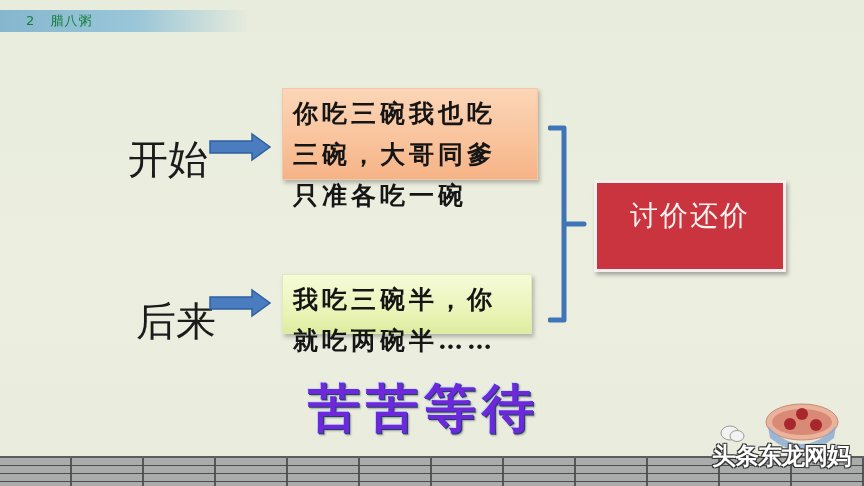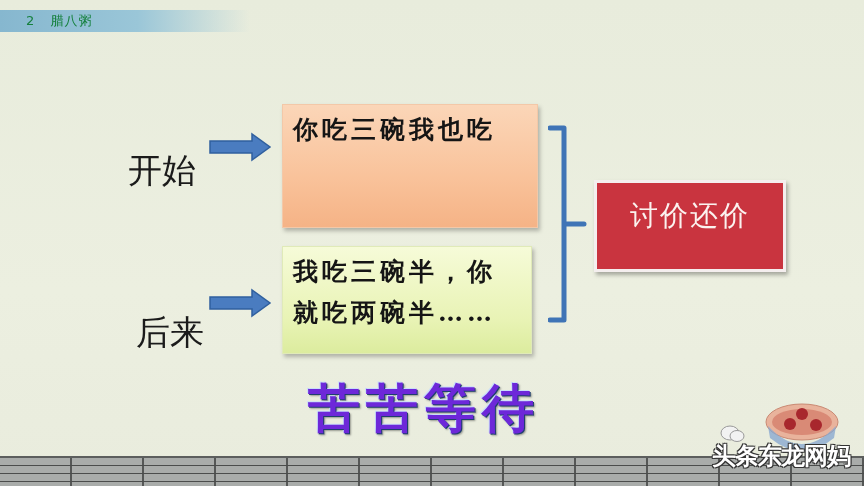--- a/index.html
+++ b/index.html
@@ -16,37 +16,37 @@
     position: absolute; left: 0; top: 10px; width: 250px; height: 22px;
     background: linear-gradient(90deg, #86b7cf 0%, #9ac6d8 55%, rgba(200,225,230,0) 100%);
   }
   .header-text {
     position: absolute; left: 26px; top: 12px; font-size: 13px; color: #15803d;
     font-family: "DejaVu Sans", sans-serif; letter-spacing: 1px;
   }
   .header-text .num { margin-right: 10px; }
 
   .label {
-    position: absolute; font-family: "DejaVu Sans", sans-serif; font-size: 34px; color: #1b1b1b; margin-top: 16px;
+    position: absolute; font-family: "DejaVu Sans", sans-serif; font-size: 40px; color: #1b1b1b;
   }
   .arrow { position: absolute; width: 64px; height: 30px; }
 
   .box {
     position: absolute; box-sizing: border-box; padding: 4px 10px;
     font-size: 25px; line-height: 41px; color: #151515; font-weight: bold;
     letter-spacing: 4px;
     box-shadow: 2px 3px 4px rgba(0,0,0,0.25);
   }
   .box-start {
-    left: 282px; top: 104px; width: 256px; height: 124px;
+    left: 282px; top: 88px; width: 256px; height: 92px;
     background: linear-gradient(180deg, #fbd6b8 0%, #f9c29a 60%, #f5b386 100%);
     border: 1px solid #f3c8a8;
   }
   .box-later {
-    left: 282px; top: 246px; width: 250px; height: 108px;
+    left: 282px; top: 274px; width: 250px; height: 60px;
     background: linear-gradient(180deg, #f6fbd8 0%, #e8f3b4 70%, #dcec9e 100%);
     border: 1px solid #e0eab8;
   }
   .bracket { position: absolute; left: 548px; top: 124px; width: 40px; height: 200px; }
 
   .result {
     position: absolute; left: 594px; top: 180px; width: 192px; height: 92px;
     background: #c9343f; border: 3px solid #f4eeee; box-sizing: border-box;
     box-shadow: 2px 3px 4px rgba(0,0,0,0.3);
     color: #fbf2ef; font-size: 28px; line-height: 38px; text-align: center;
@@ -94,20 +94,22 @@
   <path d="M2 9 H44 V2 L62 15 L44 28 V21 H2 Z" fill="#4a7cc0" stroke="#2f5f9e" stroke-width="1.5"></path>
 </svg>
 
 <div class="label" style="left:136px; top:294px;">后来</div>
 <svg class="arrow" style="left:208px; top:288px;" viewBox="0 0 64 30">
   <path d="M2 9 H44 V2 L62 15 L44 28 V21 H2 Z" fill="#4a7cc0" stroke="#2f5f9e" stroke-width="1.5"></path>
 </svg>
 
 <div class="box box-start">
   <div>你吃三碗我也吃</div>
+  <div>三碗，大哥同爹</div>
+  <div>只准各吃一碗</div>
 </div>
 
 <div class="box box-later">
   <div>我吃三碗半，你</div>
   <div>就吃两碗半……</div>
 </div>
 
 <svg class="bracket" viewBox="0 0 40 200">
   <path d="M2 4 H16 V100 H36 M16 100 V196 H2" fill="none" stroke="#3f74b6" stroke-width="5" stroke-linejoin="round" stroke-linecap="round"></path>
 </svg>

